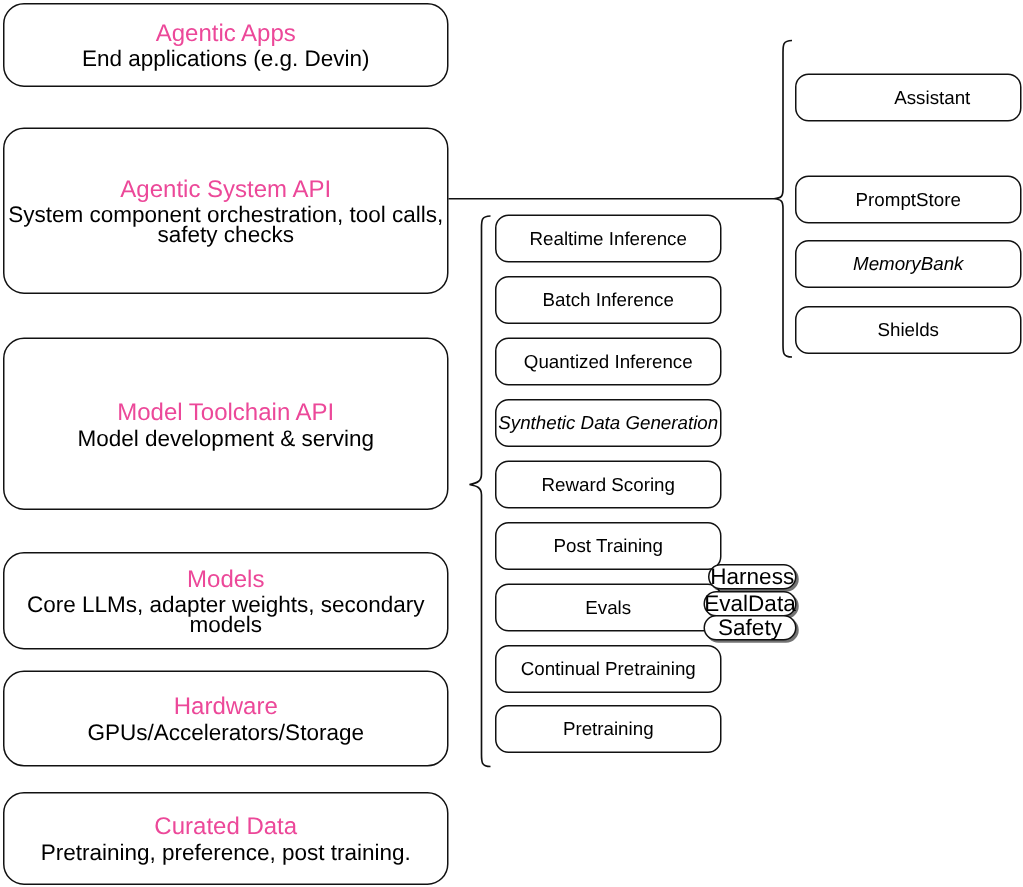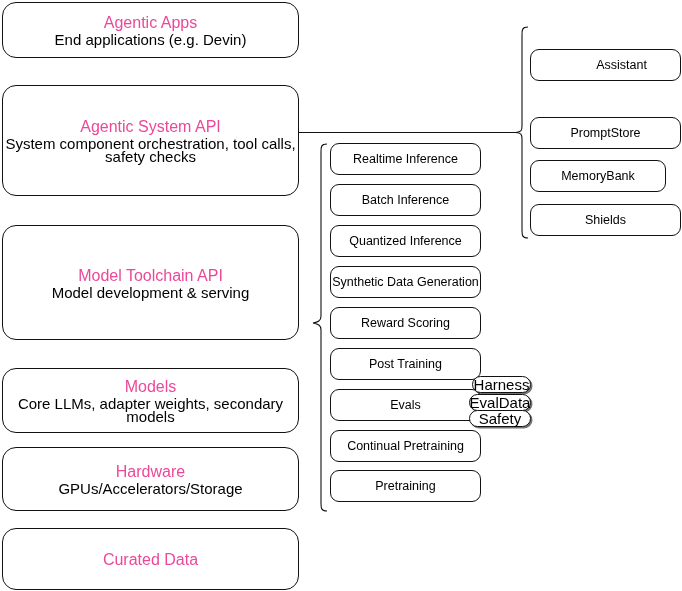--- a/index.html
+++ b/index.html
@@ -107,20 +107,21 @@
     <div class="subtitle">Core LLMs, adapter weights, secondary models</div>
   </div>
 
   <div class="box layer" style="left:2px; top:447px; width:297px; height:64px;">
     <div class="title">Hardware</div>
     <div class="subtitle">GPUs/Accelerators/Storage</div>
   </div>
 
   <div class="box layer" style="left:2px; top:528px; width:297px; height:62px;">
     <div class="title">Curated Data</div>
+    <div class="subtitle">Pretraining, preference, post training.</div>
   </div>
 
   <svg class="connector" viewBox="0 0 682 591">
     <path d="M 299 132.5 L 516 132.5"></path>
   </svg>
 
   <svg class="brackets" viewBox="0 0 682 591">
     <path d="M 327 144
              C 321 144, 321 147, 321 152
              L 321 316
@@ -142,21 +143,21 @@
 
   <div class="box item" style="left:330px; top:143px; width:151px;">
     <span>Realtime Inference</span>
   </div>
   <div class="box item" style="left:330px; top:184px; width:151px;">
     <span>Batch Inference</span>
   </div>
   <div class="box item" style="left:330px; top:225px; width:151px;">
     <span>Quantized Inference</span>
   </div>
-  <div class="box item" style="left:330px; top:266px; width:151px;">
+  <div class="box item" style="left:330px; top:266px; width:151px;font-style:italic;">
     <span>Synthetic Data Generation</span>
   </div>
   <div class="box item" style="left:330px; top:307px; width:151px;">
     <span>Reward Scoring</span>
   </div>
   <div class="box item" style="left:330px; top:348px; width:151px;">
     <span>Post Training</span>
   </div>
   <div class="box item" style="left:330px; top:389px; width:151px;">
     <span>Evals</span>
@@ -177,20 +178,20 @@
   <div class="oval" style="left:469px; top:410px; width:62px; height:17px;">
     <span>Safety</span>
   </div>
 
   <div class="box item" style="left:530px; top:49px; width:151px;padding-left:32px;">
     <span>Assistant</span>
   </div>
   <div class="box item" style="left:530px; top:117px; width:151px;">
     <span>PromptStore</span>
   </div>
-  <div class="box item" style="left:530px; top:160px; width:136px;">
+  <div class="box item" style="left:530px; top:160px; width:151px;font-style:italic;">
     <span>MemoryBank</span>
   </div>
   <div class="box item" style="left:530px; top:204px; width:151px;">
     <span>Shields</span>
   </div>
 
 </div>
 
 </body></html>

